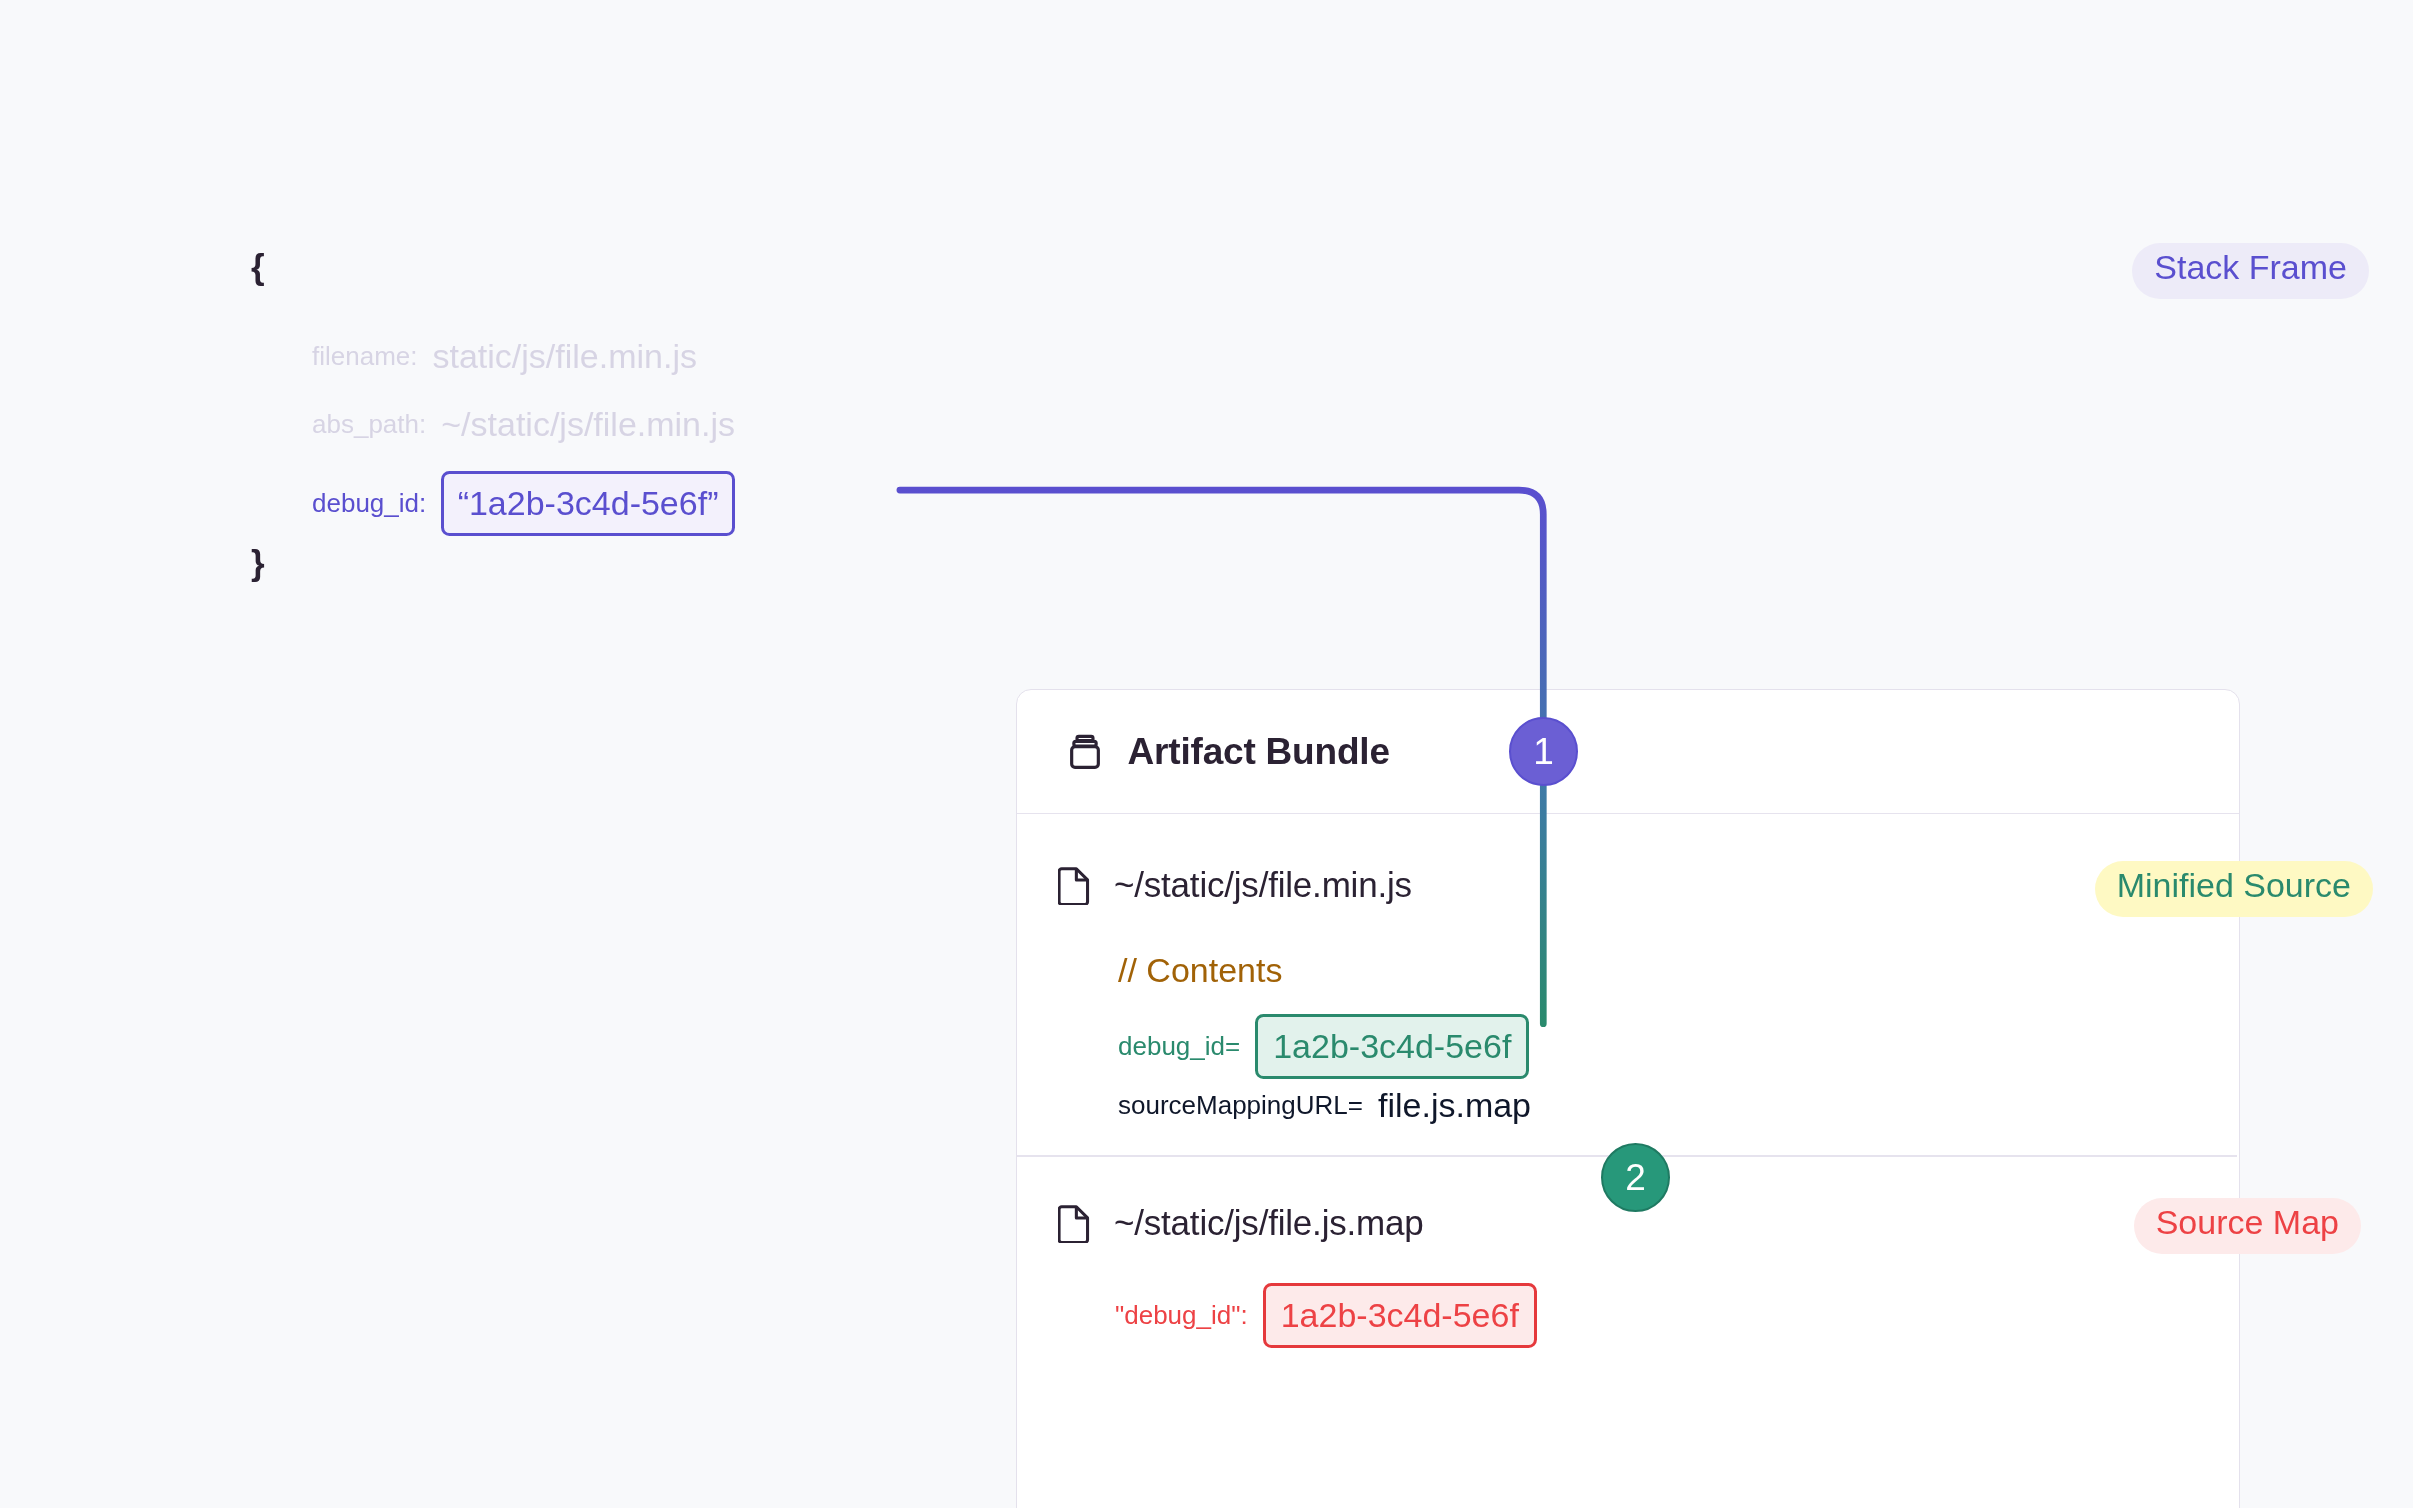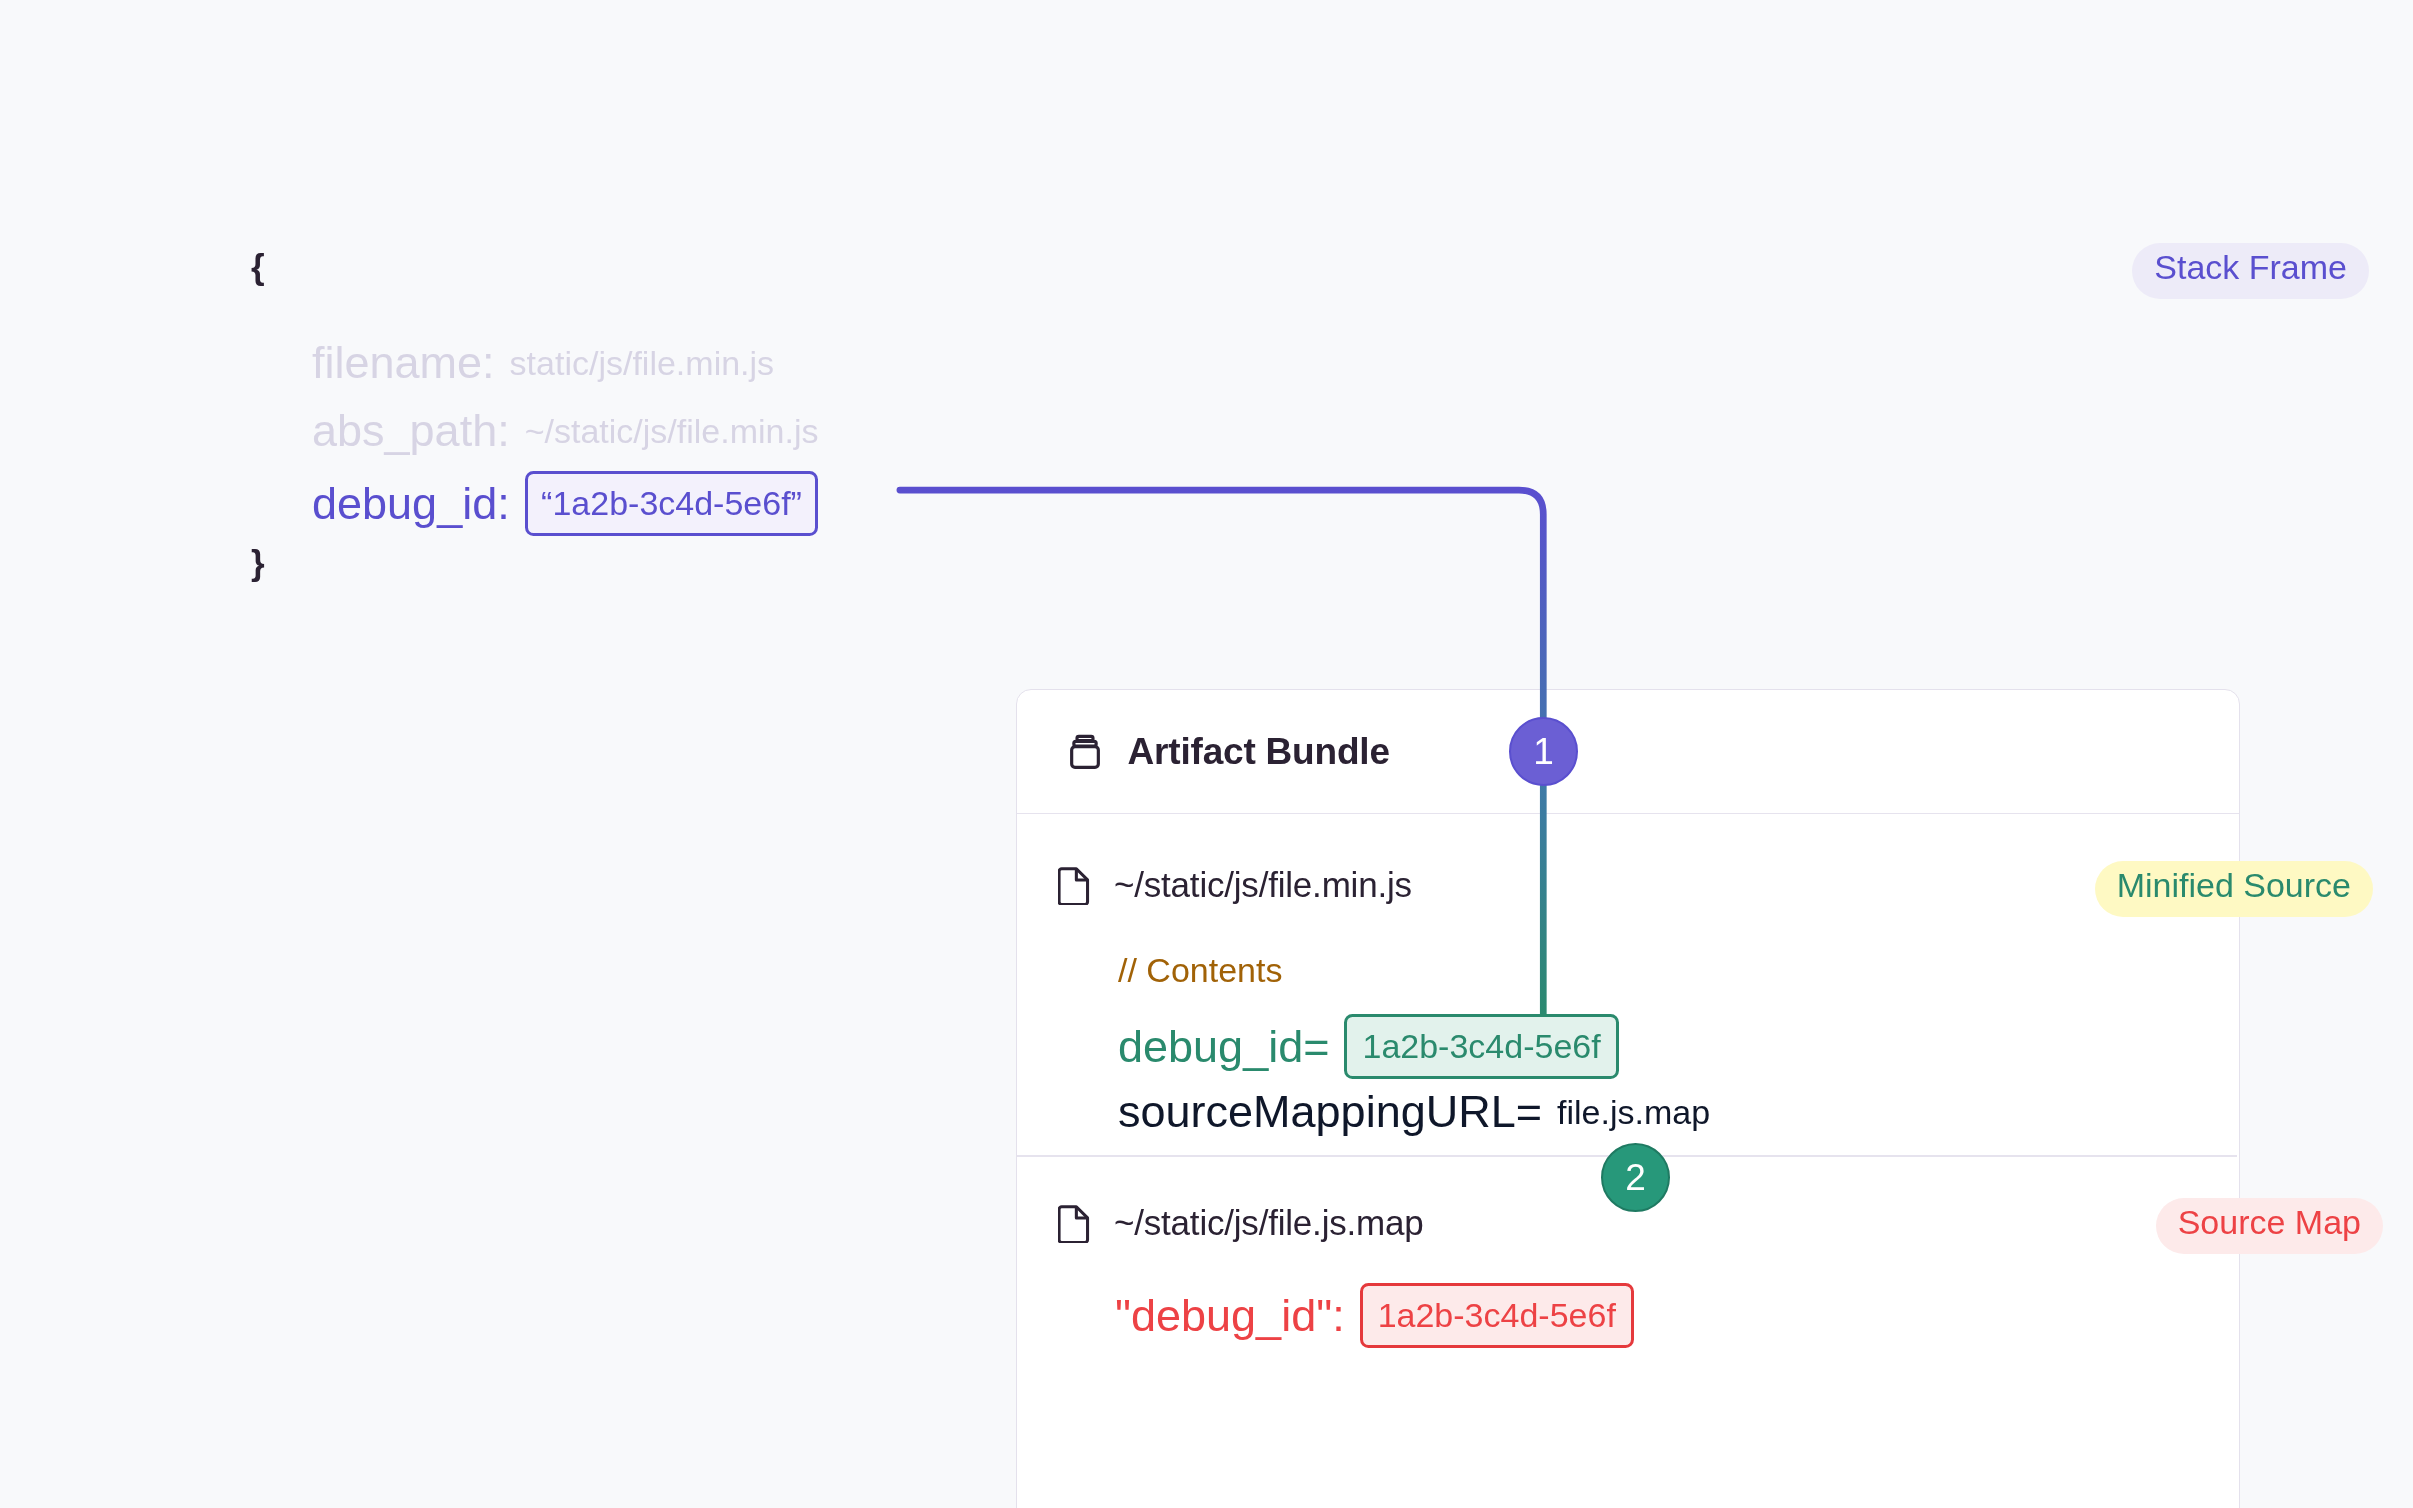--- a/index.html
+++ b/index.html
@@ -87,21 +87,21 @@
   }
   #st-brace-open { left: 251px; top: 247px; font-size: 35px; color:#2b2233; font-weight:600; }
   #st-brace-close { left: 251px; top: 543px; font-size: 35px; color:#2b2233; font-weight:600; }
 
   .kv-row {
     position: absolute;
     display: flex;
     align-items: center;
     white-space: nowrap;
   }
-  .kv-key { font-size: 45px; }
+  .kv-key { font-size: 26px; }
   .kv-val { font-size: 34px; margin-left: 15px; }
 
   .muted { color: #d7d4e4; }
 
   #st-filename { left: 312px; top: 337px; }
   #st-abspath  { left: 312px; top: 405px; }
   #st-debugid  { left: 312px; top: 471px; }
   #st-debugid .kv-key { color: #5a4fcf; }
 
   .pill-box {
@@ -135,21 +135,21 @@
     background: #edebf8;
     color: #5a4fcf;
   }
   #tag-minified-source {
     right: 40px;
     top: 861px;
     background: #fef9c3;
     color: #2a8a6d;
   }
   #tag-source-map {
-    right: 30px;
+    right: 52px;
     top: 1198px;
     background: #fdeaea;
     color: #ed4245;
   }
 
   
   .file-row {
     position: absolute;
     display: flex;
     align-items: center;

